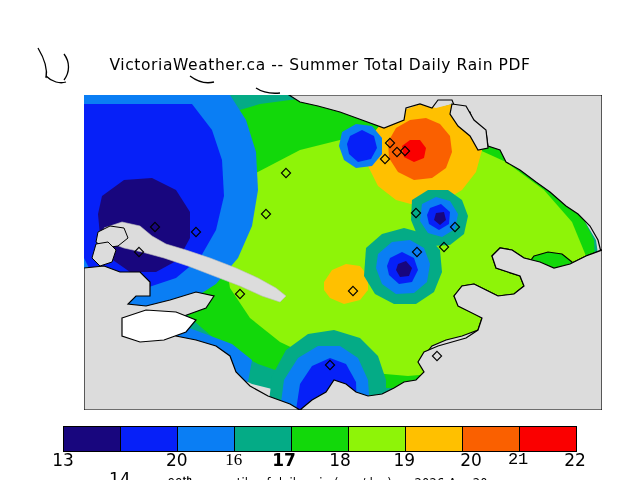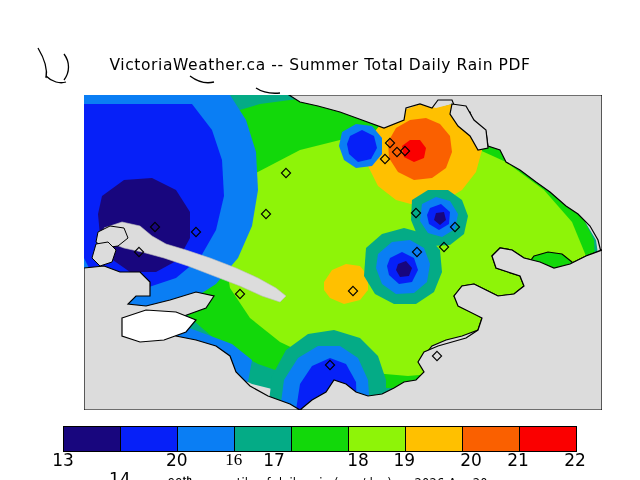--- a/index.html
+++ b/index.html
@@ -195,25 +195,25 @@
       <div class="seg" style="background: rgb(142, 244, 8);"></div>
       <div class="seg" style="background: rgb(255, 192, 0);"></div>
       <div class="seg" style="background: rgb(250, 96, 0);"></div>
       <div class="seg" style="background: rgb(250, 0, 0);"></div>
     </div>
   <div id="cticks">
       <span style="left: 63px;">13</span>
       <span style="left: 119.889px; margin-top: 19px;">14</span>
       <span style="left: 176.778px;">20</span>
       <span style="left: 233.667px; font-family: Liberation Serif, serif;">16</span>
-      <span style="left: 274px;">17</span>
-      <span style="left: 358px;">18</span>
+      <span style="left: 284px; font-weight: bold;">17</span>
+      <span style="left: 340px;">18</span>
       <span style="left: 404.333px;">19</span>
       <span style="left: 471px;">20</span>
-      <span style="left: 518.111px;">21</span>
+      <span style="left: 518.111px; font-family: Liberation Mono, monospace;">21</span>
       <span style="left: 575px;">22</span>
     </div>
 
   <div id="cap">
     <span>99</span><sup>th</sup><span> percentile of daily rain (mm/day) on 2026-Apr-20</span>
   </div>
 
 </div>
 
 </body></html>

